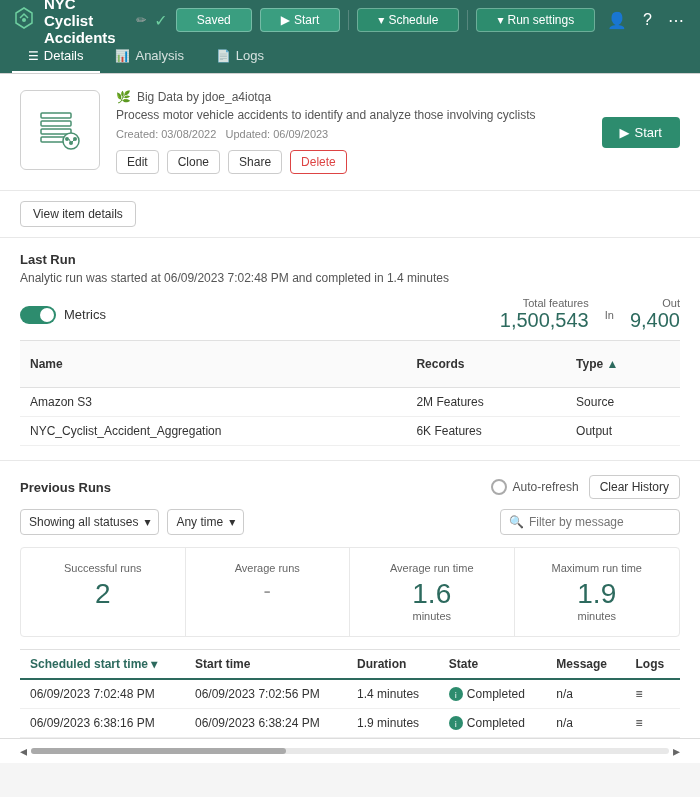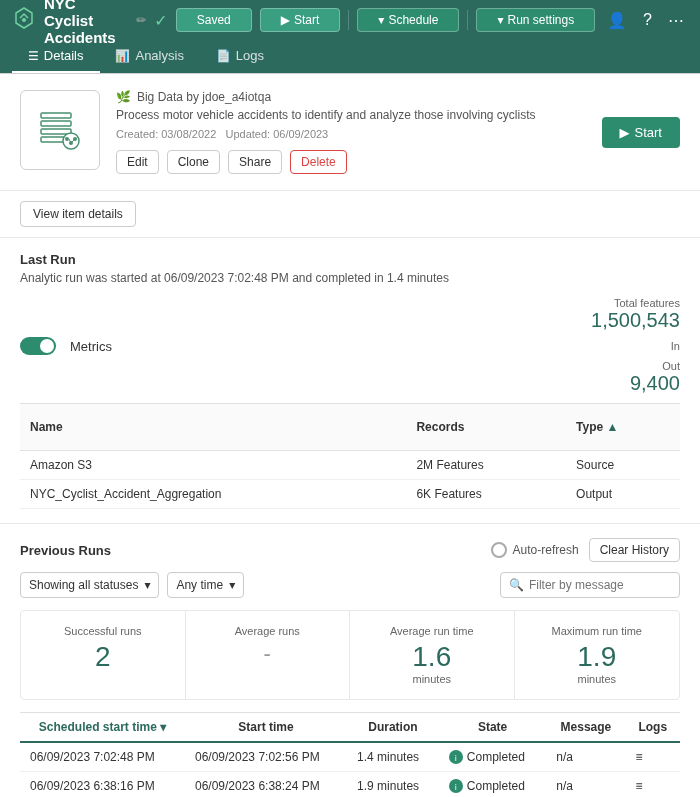--- a/index.html
+++ b/index.html
@@ -46,22 +46,22 @@
     .view-details-btn { border: 1px solid #ccc; background: white; padding: 5px 12px; border-radius: 4px; cursor: pointer; font-size: 12px; color: #333; }
 
     
     .last-run-section { padding: 14px 20px; border-bottom: 1px solid #e8e8e8; }
     .last-run-title { font-weight: 600; font-size: 13px; margin-bottom: 4px; }
     .last-run-desc { font-size: 12px; color: #555; margin-bottom: 12px; }
     .metrics-row { display: flex; align-items: center; justify-content: space-between; margin-bottom: 8px; }
     .metrics-left { display: flex; align-items: center; gap: 8px; }
     .toggle { width: 36px; height: 18px; background: #2d8c6e; border-radius: 9px; position: relative; cursor: pointer; }
     .toggle-thumb { width: 14px; height: 14px; background: white; border-radius: 50%; position: absolute; top: 2px; right: 2px; }
-    .metrics-label { font-size: 13px; font-weight: 500; margin-left: 6px; }
-    .metrics-right { display: flex; gap: 8px; align-items: flex-end; flex-direction: column; }
+    .metrics-label { font-size: 13px; font-weight: 500; }
+    .metrics-right { display: flex; gap: 16px; align-items: center; }
     .metric-group { text-align: right; }
     .metric-label { font-size: 11px; color: #666; }
     .metric-value { font-size: 20px; font-weight: 500; color: #2d6a5e; }
 
     
     .data-table { width: 100%; border-collapse: collapse; font-size: 12px; }
     .data-table th { text-align: left; padding: 16px 10px; border-top: 1px solid #e0e0e0; border-bottom: 1px solid #e0e0e0; color: #333; font-weight: 600; background: #fafafa; }
     .data-table th.sortable { cursor: pointer; }
     .data-table th .sort-arrow { color: #2d6a5e; }
     .data-table td { padding: 7px 10px; border-bottom: 1px solid #efefef; }
@@ -86,21 +86,21 @@
     .stat-item { padding: 14px 12px; text-align: center; border-right: 1px solid #e8e8e8; }
     .stat-item:last-child { border-right: none; }
     .stat-label { font-size: 11px; color: #666; margin-bottom: 6px; }
     .stat-value { font-size: 28px; font-weight: 300; color: #2d6a5e; line-height: 1; }
     .stat-value.dash { color: #999; font-size: 22px; }
     .stat-unit { font-size: 11px; color: #666; margin-top: 2px; }
 
     
     .runs-table-section { }
     .runs-table { width: 100%; border-collapse: collapse; font-size: 12px; }
-    .runs-table th { text-align: center; padding: 7px 10px; border-top: 1px solid #e0e0e0; border-bottom: 2px solid #2d6a5e; color: #333; font-weight: 600; background: white; cursor: pointer; margin-top: 48px; }
+    .runs-table th { text-align: left; padding: 7px 10px; border-top: 1px solid #e0e0e0; border-bottom: 2px solid #2d6a5e; color: #333; font-weight: 600; background: white; cursor: pointer; margin-top: 48px; }
     .runs-table th.active-sort { color: #2d6a5e; border-bottom: 2px solid #2d6a5e; }
     .runs-table td { padding: 7px 10px; border-bottom: 1px solid #efefef; color: #333; }
     .state-badge { display: flex; align-items: center; gap: 4px; }
     .state-dot { width: 14px; height: 14px; border-radius: 50%; background: #2d8c6e; display: flex; align-items: center; justify-content: center; color: white; font-size: 8px; flex-shrink: 0; }
     .logs-icon { color: #666; cursor: pointer; }
 
     
     .scroll-row { border-top: 1px solid #ddd; padding: 4px 20px; display: flex; align-items: center; gap: 4px; }
     .scroll-arrow { color: #666; cursor: pointer; font-size: 14px; }
     .scroll-track { flex: 1; height: 6px; background: #e8e8e8; border-radius: 3px; }

